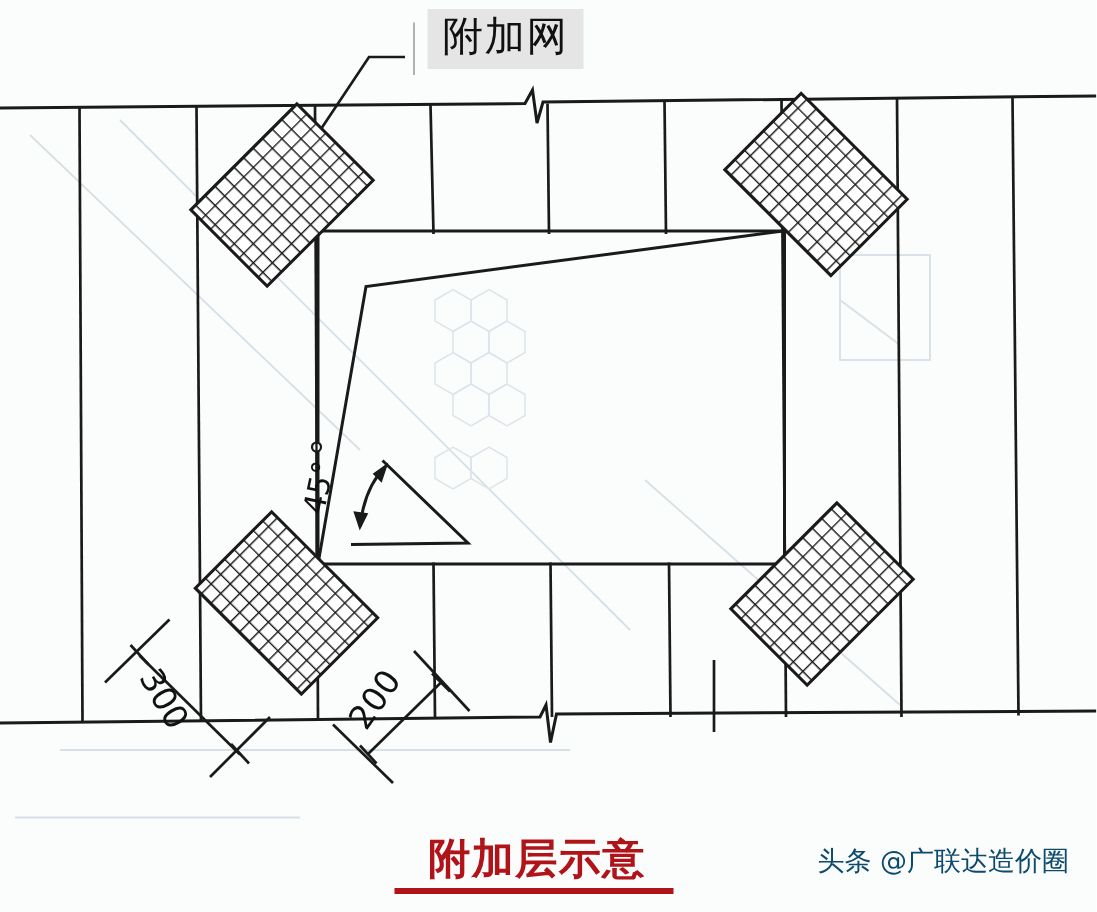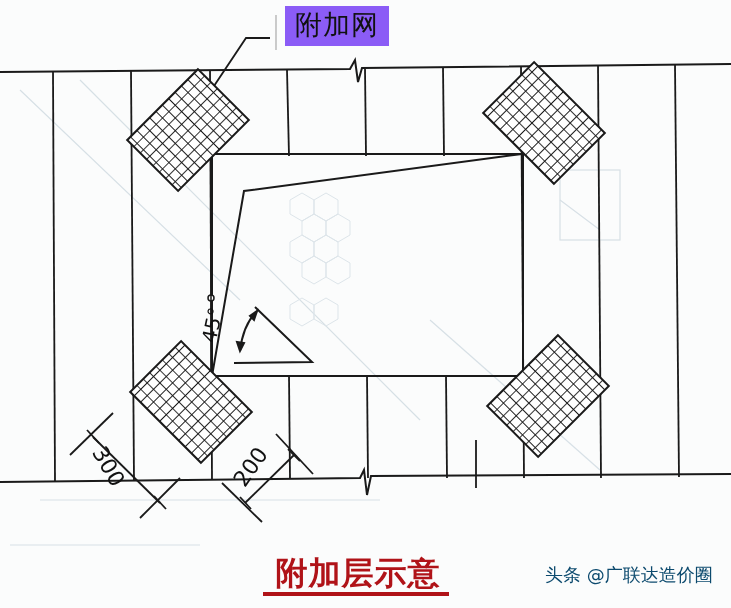--- a/index.html
+++ b/index.html
@@ -8,31 +8,31 @@
       width: 731px; height: 608px;
       background: #fbfcfc;
       overflow: hidden;
       font-family: "DejaVu Sans", "Liberation Sans", sans-serif;
     }
     #drawing { position: absolute; left: 0; top: 0; }
     .callout-label {
       position: absolute;
       left: 285px; top: 6px;
       font-size: 27px; color: #111;
-      background: #8b5cf6;
+      background: #e5e5e5;
       padding: 2px 10px 4px 10px;
       letter-spacing: 1px;
       line-height: 34px;
     }
     .caption {
       position: absolute;
       left: 265px; top: 556px;
       width: 186px;
       text-align: center;
-      font-size: 32px; font-weight: bold;
+      font-size: 28px; font-weight: bold;
       color: #b01318;
       line-height: 34px;
       letter-spacing: 1px;
     }
     .caption-underline {
       position: absolute;
       left: 263px; top: 592px;
       width: 186px; height: 4px;
       background: #b01318;
     }

